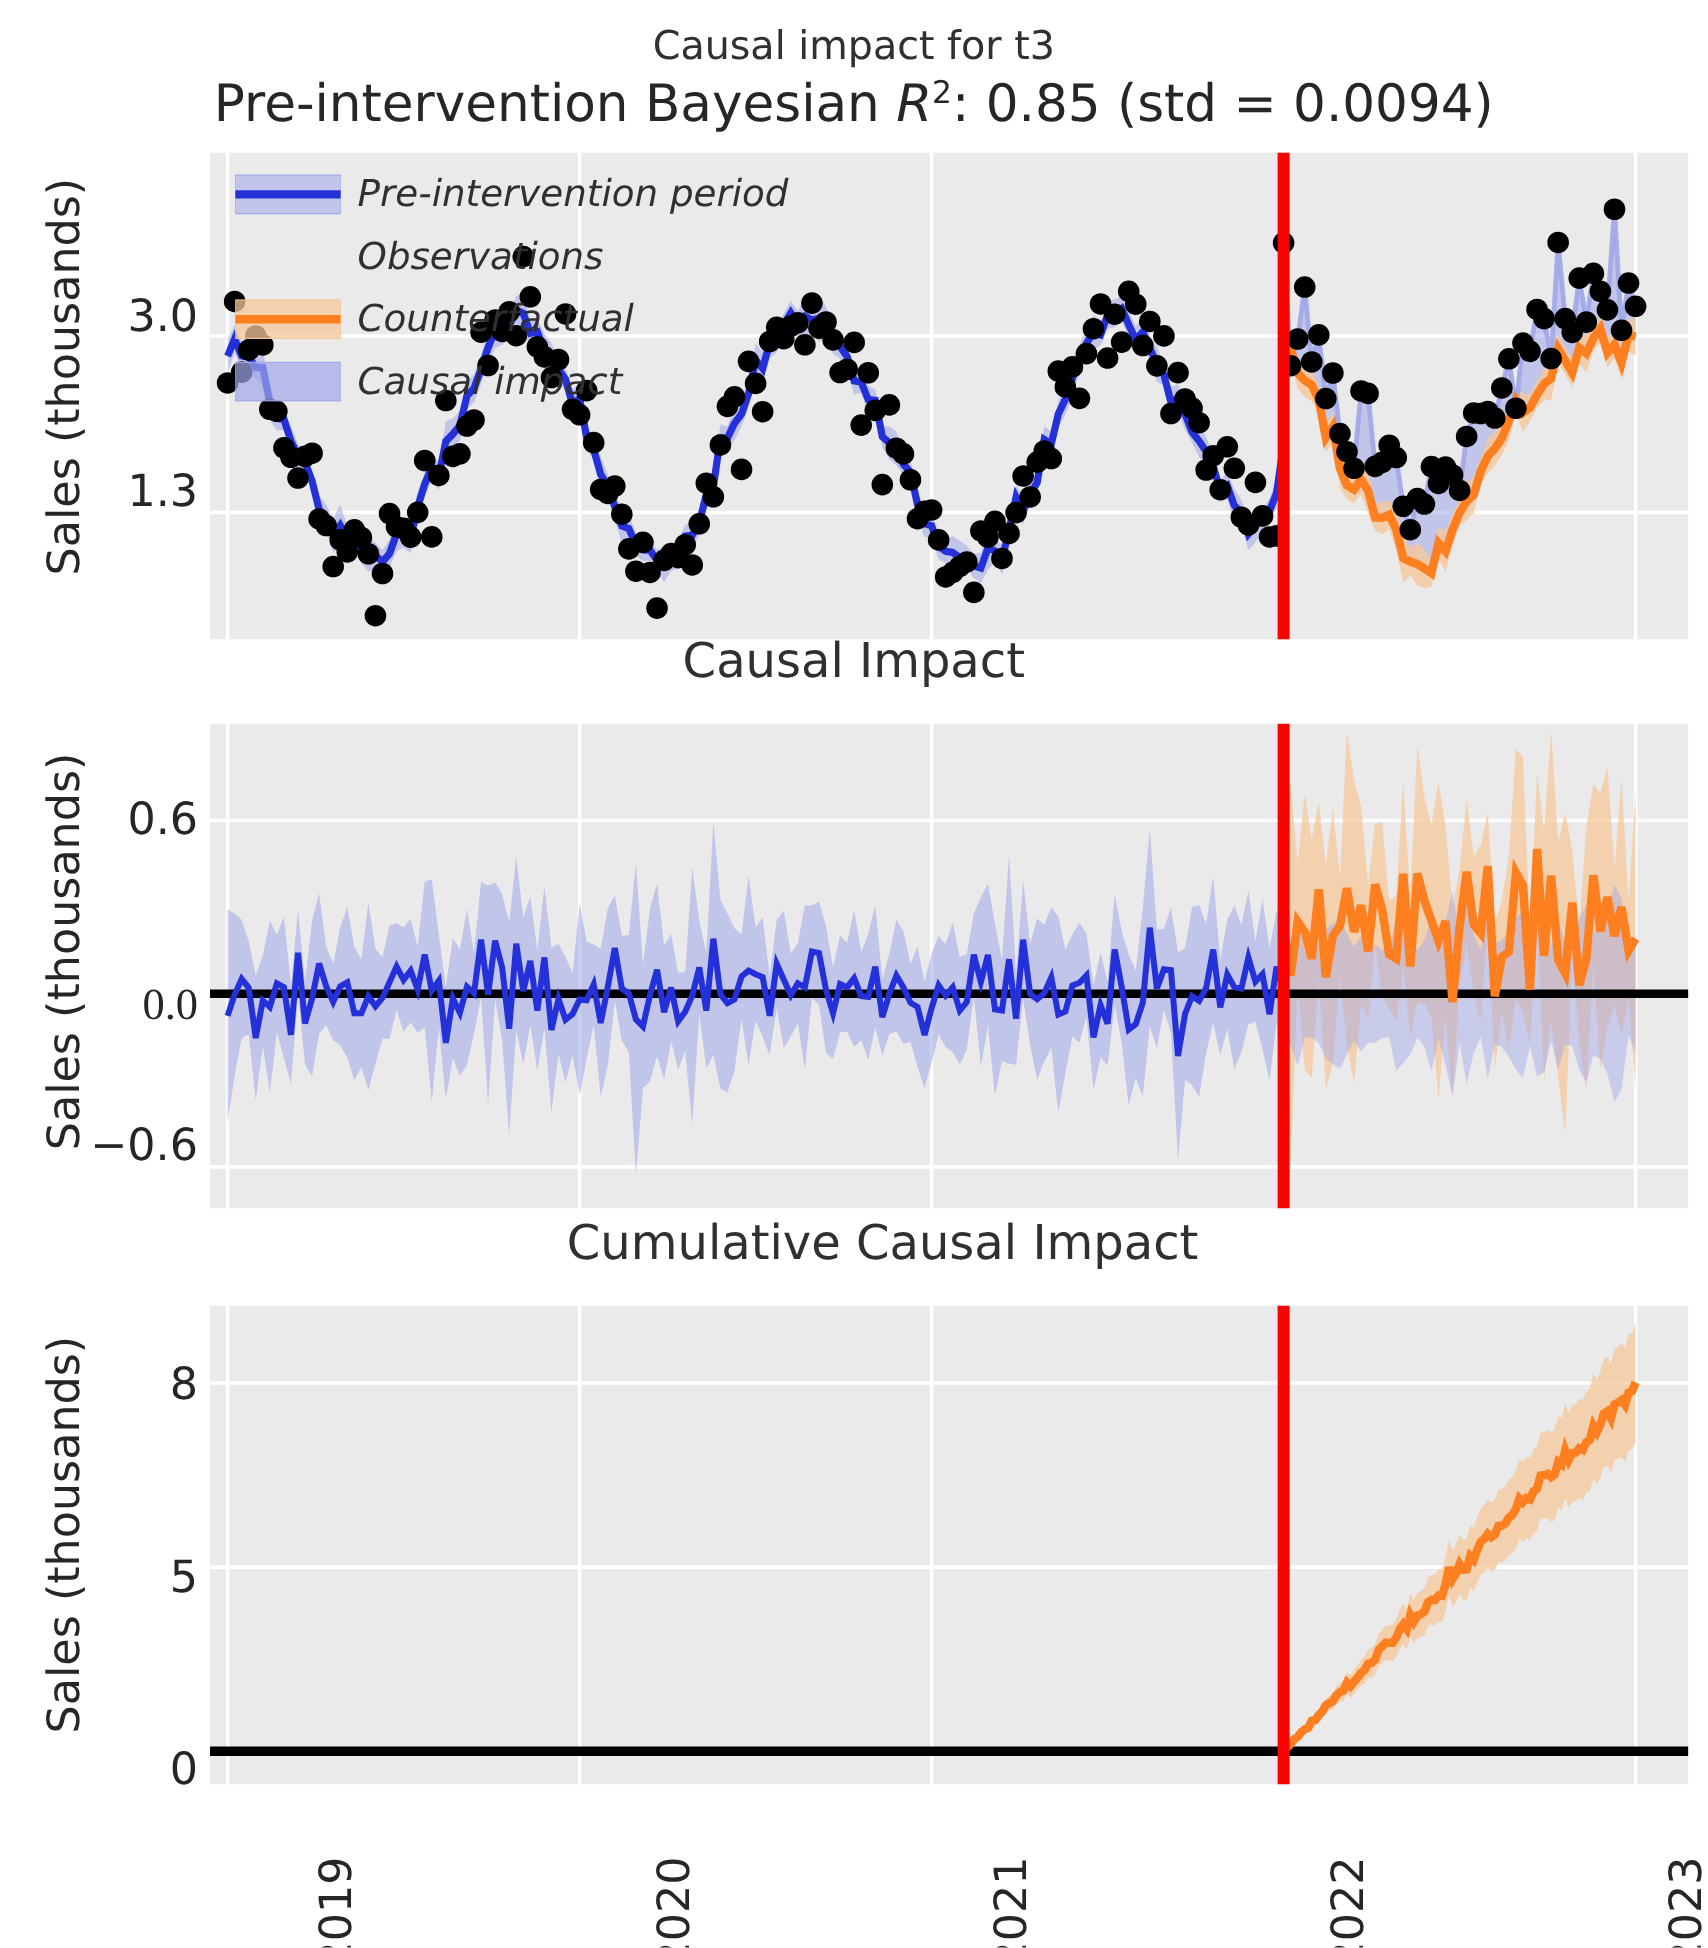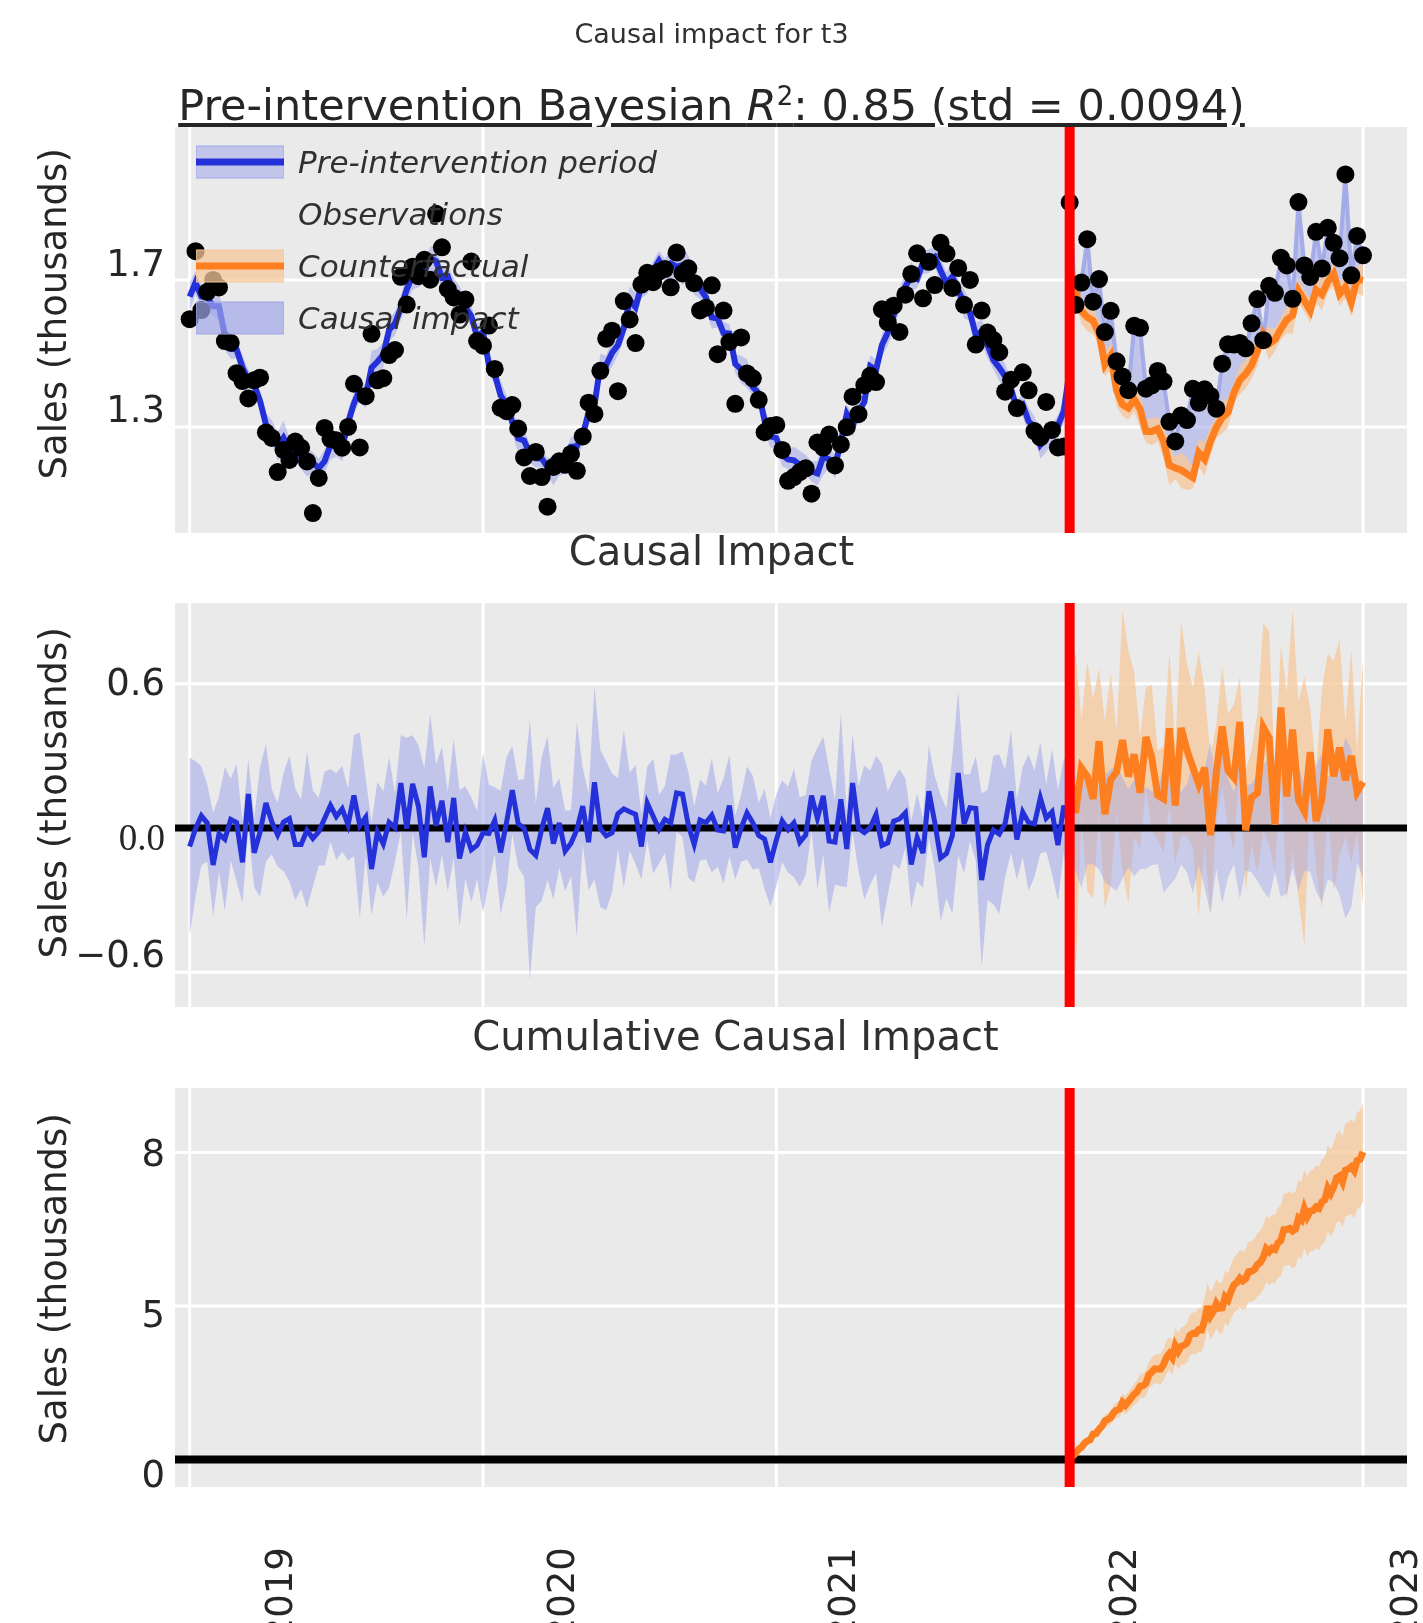--- a/index.html
+++ b/index.html
@@ -20,21 +20,21 @@
     left: 0;
     top: 0;
     width: 1423px;
     height: 1623px;
   }
   .suptitle {
     position: absolute;
     left: 0;
     width: 1423px;
     text-align: center;
-    font-size: 27px;
+    font-size: 33px;
     color: #303030;
     white-space: nowrap;
   }
   .axtitle {
     position: absolute;
     left: 0;
     width: 1423px;
     text-align: center;
     font-size: 40px;
     color: #303030;
@@ -94,32 +94,32 @@
   }
   svg { display: block; }
 </style>
 </head>
 <body>
 
 <div id="figure"></div>
 
 <div class="suptitle" style="top:18px;">Causal impact for t3</div>
 
-<div class="maintitle" style="top:80px;text-decoration:underline;">
+<div class="maintitle" style="top:62px;">
   <span>Pre-intervention Bayesian </span><span class="sup">R</span><span class="supsc">2</span><span>: 0.85 (std = 0.0094)</span>
 </div>
 
 <div class="axtitle" style="top:528px;">Causal Impact</div>
 <div class="axtitle" style="top:1013px;margin-left:24px;">Cumulative Causal Impact</div>
 
 <div class="ylabel" style="left:-92px; top:313px; width:290px;">Sales (thousands)</div>
 <div class="ylabel" style="left:-92px; top:792px; width:290px;">Sales (thousands)</div>
 <div class="ylabel" style="left:-92px; top:1278px; width:290px;">Sales (thousands)</div>
 
-<div class="ytick" style="left:60px; top:242px; width:105px;">1.7</div>
+<div class="ytick" style="left:60px; top:242px; width:105px;">3.0</div>
 <div class="ytick" style="left:60px; top:388px; width:105px;">1.3</div>
 
 <div class="ytick" style="left:60px; top:661px; width:105px;">0.6</div>
 <div class="ytick" style="left:60px; top:816px; width:105px;font-family:Liberation Serif, serif;">0.0</div>
 <div class="ytick" style="left:38px; top:933px; width:127px;">−0.6</div>
 
 <div class="ytick" style="left:60px; top:1132px; width:105px;">8</div>
 <div class="ytick" style="left:60px; top:1293px; width:105px;">5</div>
 <div class="ytick" style="left:60px; top:1453px; width:105px;">0</div>
 

